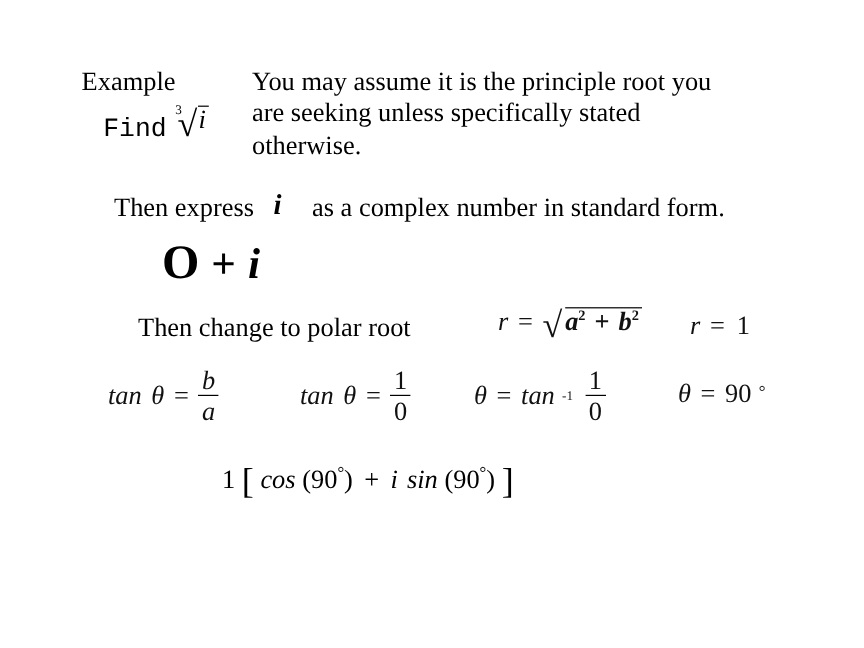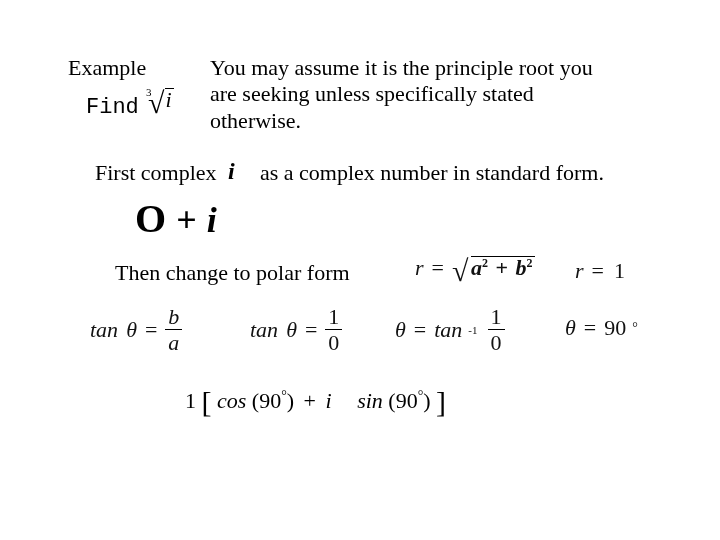--- a/index.html
+++ b/index.html
@@ -124,31 +124,31 @@
   <div class="abs" style="left:148px; top:88px;">
     <span class="radix">
       <span class="index">3</span>
       <span class="surd">√</span>
       <span class="vinculum">i</span>
     </span>
   </div>
 
   <div class="abs t" style="left:210px; top:55px; width:395px;">You may assume it is the principle root you are seeking unless specifically stated otherwise.</div>
 
-  <div class="abs t" style="left:95px; top:160px;">First complex</div>
+  <div class="abs t" style="left:95px; top:160px;">Then express</div>
   <div class="abs" style="left:228px; top:158px; font-size:24px; font-style:italic; font-weight:bold;">i</div>
   <div class="abs t" style="left:260px; top:160px;text-align:right;">as a complex number in standard form.</div>
 
   <div class="abs" style="left:135px; top:195px;">
     <span class="big-o">O</span>
     <span class="big-plus">+</span>
     <span class="big-i">i</span>
   </div>
 
-  <div class="abs t" style="left:115px; top:260px;">Then change to polar form</div>
+  <div class="abs t" style="left:115px; top:260px;">Then change to polar root</div>
 
   <div class="abs eq-row" style="left:415px; top:255px;">
     <span class="mi">r</span>
     <span class="op">=</span>
     <span class="radix">
       <span class="surd">√</span>
       <span class="vinculum" style="font-style:italic;font-weight:bold;">
         <span>a</span><span class="sup">2</span>
         <span class="upright" style="margin:0 2px;">+</span>
         <span>b</span><span class="sup">2</span>
@@ -203,18 +203,18 @@
       <span class="deg">°</span>
   </div>
 
   <div class="abs bracketed" style="left:185px; top:385px;">
     <span class="upright">1</span>
     <span class="bigbr">[</span>
     <span class="mi">cos</span>
     <span class="upright">(</span><span class="upright">90</span><span class="deg">°</span><span class="upright">)</span>
     <span class="upright" style="margin:0 4px;">+</span>
     <span class="mi">i</span>
-    <span class="mi" style="margin-left:20px;">sin</span>
+    <span class="mi" style="margin-left:2px;">sin</span>
     <span class="upright">(</span><span class="upright">90</span><span class="deg">°</span><span class="upright">)</span>
     <span class="bigbr">]</span>
   </div>
 
 </div>
 
 </body></html>

